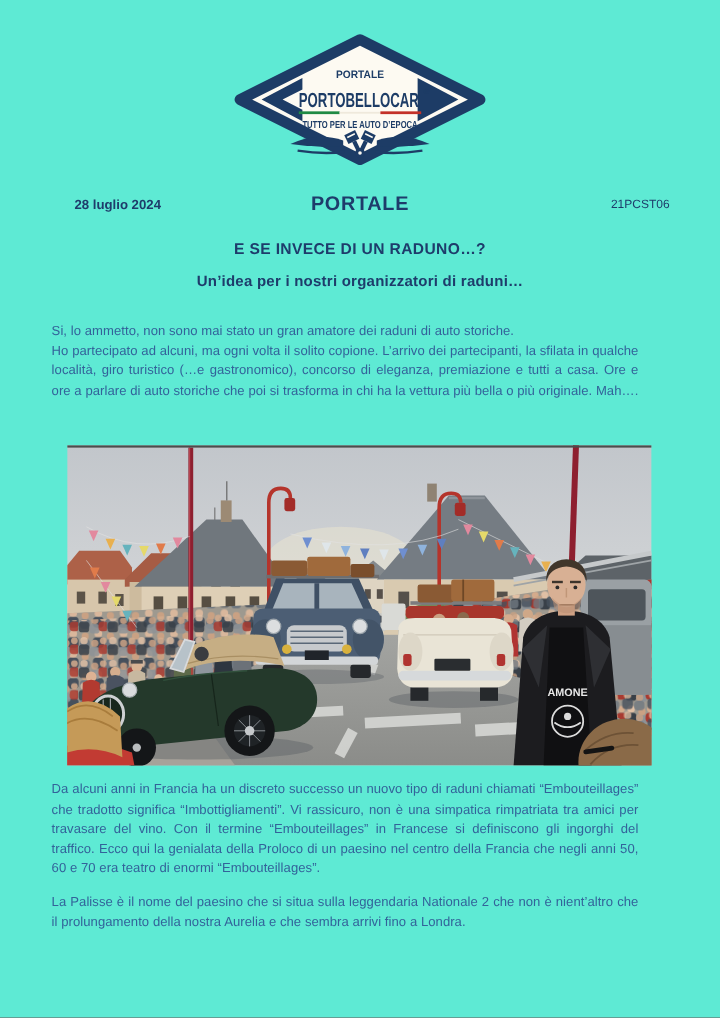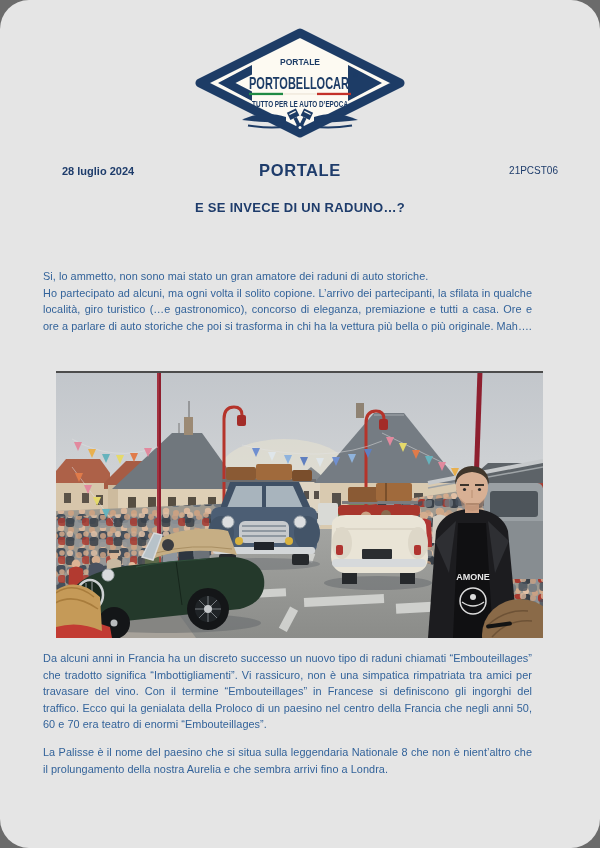--- a/index.html
+++ b/index.html
@@ -1,20 +1,19 @@
 <!DOCTYPE html>
 <html lang="it"><head>
 <meta charset="utf-8">
 <style>
   html,body{margin:0;padding:0;background:#6b6b6b;}
   .page{
     position:relative;width:600px;height:848px;margin:0 auto;
-    background:#e5e5e5;overflow:hidden;
+    background:#5eead4;overflow:hidden;
     font-family:"Liberation Sans",sans-serif;
-    border-radius:29px;
   }
   .logo{position:absolute;top:27px;left:50%;transform:translateX(-50%);}
   .meta-row{position:absolute;top:160px;left:0;width:600px;height:22px;color:#1e3c6b;}
   .pub-date{position:absolute;left:62px;top:5px;font-size:11px;font-weight:bold;}
   .section-title{display:block;text-align:center;font-size:16.5px;font-weight:bold;letter-spacing:.6px;padding-top:1px;}
   .doc-code{position:absolute;right:42px;top:5px;font-size:10px;font-weight:normal;}
   .article-title{
     position:absolute;top:200px;left:0;width:600px;margin:0;text-align:center;
     font-size:13px;font-weight:bold;color:#1e3c6b;letter-spacing:.3px;
   }
@@ -70,20 +69,21 @@
     </g>
   </svg>
 
   <div class="meta-row">
     <span class="pub-date">28 luglio 2024</span>
     <span class="section-title">PORTALE</span>
     <span class="doc-code">21PCST06</span>
   </div>
 
   <h1 class="article-title">E SE INVECE DI UN RADUNO…?</h1>
+  <h2 class="article-subtitle">Un’idea per i nostri organizzatori di raduni…</h2>
 
   <p class="body-par p1"><span>Si, lo ammetto, non sono mai stato un gran amatore dei raduni di auto storiche.</span><br><span>Ho partecipato ad alcuni, ma ogni volta il solito copione. L’arrivo dei partecipanti, la sfilata in qualche località, giro turistico (…e gastronomico), concorso di eleganza, premiazione e tutti a casa. Ore e ore a parlare di auto storiche che poi si trasforma in chi ha la vettura più bella o più originale. Mah….</span></p>
 
   <figure class="photo">
     <svg width="487" height="267" viewBox="0 0 487 267">
       <defs>
         <linearGradient id="sky" x1="0" y1="0" x2="0" y2="1">
           <stop offset="0" stop-color="#c2c6cb"></stop>
             <stop offset=".65" stop-color="#d8dadb"></stop>
             <stop offset="1" stop-color="#e2e1dc"></stop>
@@ -463,15 +463,15 @@
         <path d="M432,254 Q450,238 472,240 M436,266 Q452,248 476,250" stroke="#6d5236" stroke-width="1.5" fill="none"></path>
         <rect x="430" y="252" width="26" height="4" rx="2" fill="#141414" transform="rotate(-8 443 254)"></rect>
       </g>
 
       <rect width="487" height="2" fill="#4c4c4c"></rect>
     </svg>
   </figure>
 
   <p class="body-par p2">Da alcuni anni in Francia ha un discreto successo un nuovo tipo di raduni chiamati “Embouteillages” che tradotto significa “Imbottigliamenti”. Vi rassicuro, non è una simpatica rimpatriata tra amici per travasare del vino. Con il termine “Embouteillages” in Francese si definiscono gli ingorghi del traffico. Ecco qui la genialata della Proloco di un paesino nel centro della Francia che negli anni 50, 60 e 70 era teatro di enormi “Embouteillages”.</p>
 
-  <p class="body-par p3">La Palisse è il nome del paesino che si situa sulla leggendaria Nationale 8 che non è nient’altro che il prolungamento della nostra Aurelia e che sembra arrivi fino a Londra.</p>
+  <p class="body-par p3">La Palisse è il nome del paesino che si situa sulla leggendaria Nationale 2 che non è nient’altro che il prolungamento della nostra Aurelia e che sembra arrivi fino a Londra.</p>
 
 </div>
 
 </body></html>

